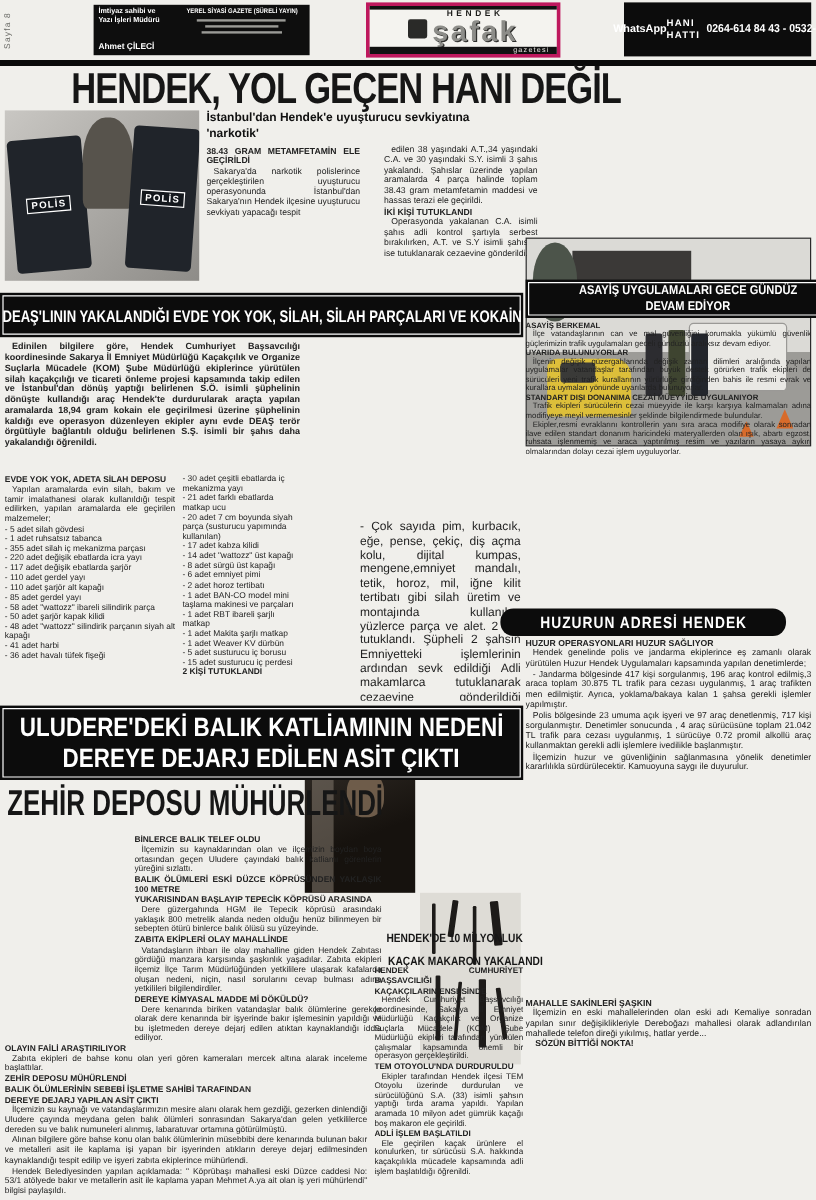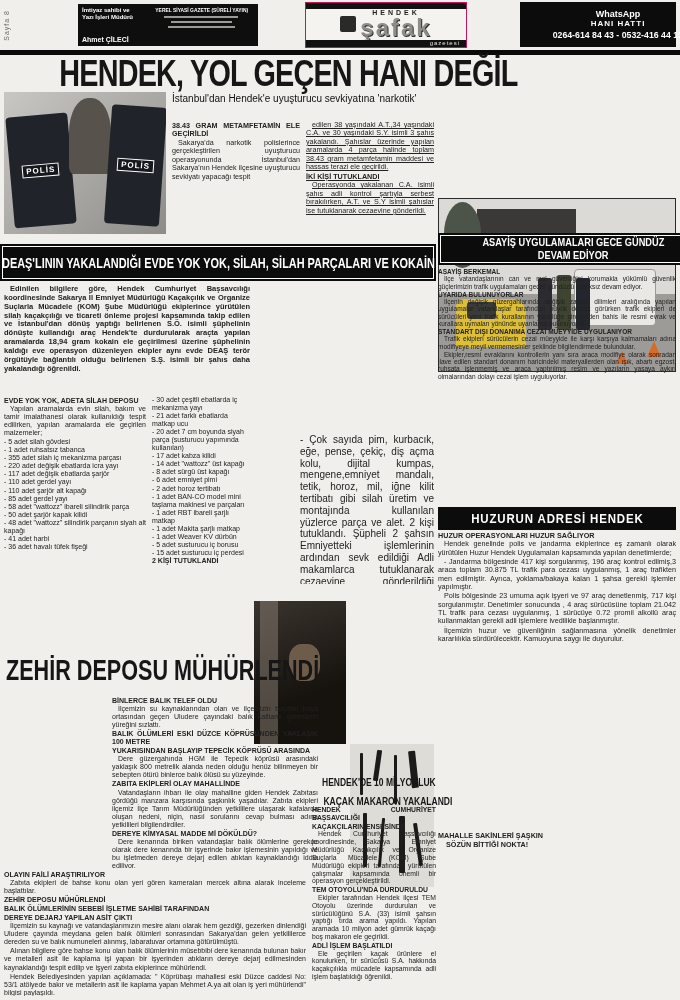--- a/index.html
+++ b/index.html
@@ -11,33 +11,33 @@
   .page-label{left:3px;top:10px;writing-mode:vertical-rl;transform:rotate(180deg);
               font-size:7px;color:#6a6a66;letter-spacing:1px;}
   .imprint{left:78px;top:4px;width:180px;height:42px;background:#0e0e0e;color:#fff;
            display:flex;padding:3px 4px;gap:4px;}
   .imp-left{width:78px;display:flex;flex-direction:column;justify-content:space-between;}
   .imp-role{font-size:6px;font-weight:bold;line-height:1.15;}
   .imp-name{font-size:7px;font-weight:bold;margin-top:2px;}
   .imp-right{flex:1;display:flex;flex-direction:column;align-items:center;}
   .imp-type{font-size:5.6px;font-weight:bold;white-space:nowrap;transform:scaleX(.88);transform-origin:center;}
   .imp-bar{height:2px;background:#9a9a96;margin-top:3px;}
-  .logo-box{left:305px;top:2px;width:162px;height:46px;background:#f4f3ef;border:1px solid #be185d;
+  .logo-box{left:305px;top:2px;width:162px;height:46px;background:#f4f3ef;border:3px solid #be185d;
             display:flex;flex-direction:column;}
   .logo-topbar{height:6px;background:#111;}
   .logo-main{flex:1;display:flex;align-items:center;justify-content:center;gap:4px;}
   .logo-icon{width:16px;height:16px;background:#2a2a28;border-radius:2px;}
   .logo-stack{display:flex;flex-direction:column;align-items:center;line-height:1;}
   .logo-city{font-size:7px;font-weight:bold;letter-spacing:3px;color:#1c1c1a;}
   .logo-title{font-size:24px;font-weight:bold;letter-spacing:2px;color:#8d8d89;
               text-shadow:1px 1px 0 #2e2e2c;}
   .logo-bottombar{height:8px;background:#111;display:flex;justify-content:flex-end;align-items:center;padding-right:6px;}
   .logo-sub{font-size:6px;color:#e8e7e3;letter-spacing:1px;}
   .contact{left:520px;top:2px;width:156px;height:45px;background:#0c0c0c;color:#fff;
-           display:flex;flex-direction:column;align-items:center;justify-content:center;line-height:1.2;padding-left:40px;}
+           display:flex;flex-direction:row;align-items:center;justify-content:center;line-height:1.2;padding-left:40px;}
   .wa1{font-size:9px;font-weight:bold;}
   .wa2{font-size:8px;font-weight:bold;letter-spacing:1px;}
   .wa3{font-size:9.5px;font-weight:bold;white-space:nowrap;transform:scaleX(.92);}
   .masthead-rule{left:0;top:50px;width:680px;height:5px;background:#0a0a0a;}
 
   
   .cond{font-weight:bold;white-space:nowrap;display:inline-block;}
   .btxt{text-align:justify;color:#222;overflow:hidden;}
   .btxt p{margin:0 0 1px;text-indent:6px;}
   .btxt .nh{font-weight:bold;text-indent:0;margin:1px 0 0;}
@@ -46,21 +46,21 @@
   .photo{overflow:hidden;position:relative;}
   .photo *{position:absolute;}
 
   
   .a1-headline{left:2px;top:53px;width:432px;text-align:center;overflow:visible;}
   .a1-headline span{font-size:36px;font-weight:bold;letter-spacing:-1px;transform:scaleX(.8);}
   .a1-photo{left:4px;top:92px;width:162px;height:142px;background:linear-gradient(135deg,#c9c7c3,#8e8c88);}
   .vest{background:#20242a;border-radius:4px;display:flex;align-items:center;justify-content:center;}
   .vest-label{position:static!important;color:#fff;font-size:8px;font-weight:bold;border:1px solid #fff;
               padding:1px 3px;letter-spacing:1px;background:#14181d;}
-  .a1-sub{left:172px;top:92px;width:262px;font-size:10px;font-weight:normal;line-height:1.3;color:#101010;}
+  .a1-sub{left:172px;top:92px;width:262px;font-size:10px;font-weight:bold;line-height:1.3;color:#101010;}
   .a1-col{top:121px;width:128px;height:114px;font-size:7.2px;line-height:1.18;}
   .a1-rightphoto{left:438px;top:56px;width:238px;height:174px;border:1px solid #2a2a2a;
                  background:linear-gradient(#dbdad6 0 55%,#9c9b97 55% 100%);}
 
   
   .as-banner{left:438px;top:233px;width:270px;height:32px;box-shadow:inset 0 0 0 2px #0c0c0c, inset 0 0 0 3px #fff;}
   .as-banner span{font-size:10.5px;transform:scaleX(.88);line-height:1.25;}
   .as-body{left:438px;top:267px;width:238px;height:122px;font-size:6.5px;line-height:1.12;}
 
   
@@ -79,21 +79,21 @@
   .ul-banner span{font-size:22px;transform:scaleX(.85);line-height:1.2;}
   .ul-headline{left:6px;top:653px;width:300px;overflow:visible;}
   .ul-headline span{font-size:30px;font-weight:bold;transform:scaleX(.72);transform-origin:left;}
   .ul-body{left:112px;top:696px;width:206px;height:172px;font-size:7px;line-height:1.15;}
   .ul-body2{left:4px;top:870px;width:302px;height:126px;font-size:7px;line-height:1.15;}
 
   
   .mk-headline{left:312px;top:771px;width:124px;text-align:center;line-height:1.2;}
   .mk-headline span{font-size:10px;transform:scaleX(.85);font-weight:bold;}
   .mk-body{left:312px;top:805px;width:124px;height:192px;font-size:6.8px;line-height:1.15;}
-  .hz-banner{left:438px;top:507px;width:238px;height:23px;}
+  .hz-banner{left:417px;top:507px;width:238px;height:23px;border-radius:11px;}
   .hz-banner span{font-size:13.5px;transform:scaleX(.85);letter-spacing:1px;}
   .hz-body{left:438px;top:531px;width:238px;height:160px;font-size:7.2px;line-height:1.16;}
   .nk-headline{left:438px;top:812px;width:238px;text-align:center;overflow:visible;}
   .nk-headline span{font-size:13px;font-weight:bold;transform:scaleX(.9);letter-spacing:.5px;}
   .nk-body{left:438px;top:831px;width:238px;height:56px;font-size:7.2px;line-height:1.16;}
 </style>
 </head>
 <body>
 
 <div class="page">
@@ -153,21 +153,21 @@
   </div>
 
   <div class="abs a1-sub">
     <div>İstanbul'dan Hendek'e uyuşturucu sevkiyatına 'narkotik'</div>
   </div>
 
   <div class="abs btxt a1-col" style="left:172px;">
     <p class="nh">38.43 GRAM METAMFETAMİN ELE GEÇİRİLDİ</p>
     <p>Sakarya'da narkotik polislerince gerçekleştirilen uyuşturucu operasyonunda İstanbul'dan Sakarya'nın Hendek ilçesine uyuşturucu sevkiyatı yapacağı tespit</p>
   </div>
-  <div class="abs btxt a1-col" style="left:306px;text-decoration:underline;">
+  <div class="abs btxt a1-col" style="left:320px;">
     <p>edilen 38 yaşındaki A.T.,34 yaşındaki C.A. ve 30 yaşındaki S.Y. isimli 3 şahıs yakalandı. Şahıslar üzerinde yapılan aramalarda 4 parça halinde toplam 38.43 gram metamfetamin maddesi ve hassas terazi ele geçirildi.</p>
     <p class="nh">İKİ KİŞİ TUTUKLANDI</p>
     <p>Operasyonda yakalanan C.A. isimli şahıs adli kontrol şartıyla serbest bırakılırken, A.T. ve S.Y isimli şahıslar ise tutuklanarak cezaevine gönderildi.</p>
   </div>
 
   <div class="abs photo a1-rightphoto">
     <div style="left:16%;top:6%;width:42%;height:20%;background:#3b3937;"></div>
     <div style="left:2%;top:2%;width:16%;height:38%;background:#4c544a;border-radius:50%;"></div>
     <div style="left:7%;bottom:14%;width:30%;height:28%;background:#ddbf3a;border-radius:8px 14px 3px 3px;"></div>
     <div style="left:12%;bottom:30%;width:12%;height:10%;background:#3a3a38;border-radius:3px;"></div>
@@ -250,20 +250,24 @@
     <p class="li">- 1 adet Weaver KV dürbün</p>
     <p class="li">- 5 adet susturucu iç borusu</p>
     <p class="li">- 15 adet susturucu iç perdesi</p>
     <p class="li nh">2 KİŞİ TUTUKLANDI</p>
   </div>
 
   <div class="abs btxt deas-col3">
     <p style="text-indent:0;">- Çok sayıda pim, kurbacık, eğe, pense, çekiç, diş açma kolu, dijital kumpas, mengene,emniyet mandalı, tetik, horoz, mil, iğne kilit tertibatı gibi silah üretim ve montajında kullanılan yüzlerce parça ve alet. 2 kişi tutuklandı. Şüpheli 2 şahsın Emniyetteki işlemlerinin ardından sevk edildiği Adli makamlarca tutuklanarak cezaevine gönderildiği öğrenilirken, operasyonun hem uyuşturucu ticaretini hem de DEAŞ bağlantılı silah imalatının ortaya çıkarıldığı önemli bir operasyon olarak değerlendirildi.</p>
   </div>
 
+  <div class="abs banner ul-banner">
+    <span class="cond">ULUDERE'DEKİ BALIK KATLİAMININ NEDENİ</span>
+    <span class="cond">DEREYE DEJARJ EDİLEN ASİT ÇIKTI</span>
+  </div>
 
   <div class="abs ul-headline">
     <span class="cond">ZEHİR DEPOSU MÜHÜRLENDİ</span>
   </div>
 
   <div class="abs btxt ul-body">
     <p class="nh">BİNLERCE BALIK TELEF OLDU</p>
     <p>İlçemizin su kaynaklarından olan ve ilçemizin boydan boya ortasından geçen Uludere çayındaki balık katliamı görenlerin yüreğini sızlattı.</p>
     <p class="nh">BALIK ÖLÜMLERİ ESKİ DÜZCE KÖPRÜSÜNDEN YAKLAŞIK 100 METRE</p>
     <p class="nh">YUKARISINDAN  BAŞLAYIP  TEPECİK KÖPRÜSÜ ARASINDA</p>
@@ -307,16 +311,17 @@
     <p class="nh">HUZUR OPERASYONLARI HUZUR SAĞLIYOR</p>
     <p>Hendek genelinde polis ve jandarma ekiplerince eş zamanlı  olarak yürütülen Huzur Hendek Uygulamaları kapsamında yapılan denetimlerde;</p>
     <p>- Jandarma bölgesinde 417 kişi sorgulanmış, 196 araç kontrol edilmiş,3 araca toplam 30.875  TL trafik para cezası uygulanmış, 1 araç trafikten men edilmiştir. Ayrıca, yoklama/bakaya kalan 1 şahsa gerekli işlemler yapılmıştır.</p>
     <p>Polis bölgesinde 23 umuma açık işyeri ve 97 araç denetlenmiş, 717 kişi sorgulanmıştır. Denetimler sonucunda , 4 araç sürücüsüne toplam 21.042 TL trafik para cezası uygulanmış, 1 sürücüye 0.72 promil alkollü araç kullanmaktan gerekli adli işlemlere ivedilikle başlanmıştır.</p>
     <p>İlçemizin huzur ve güvenliğinin sağlanmasına yönelik denetimler kararlılıkla sürdürülecektir. Kamuoyuna saygı ile duyurulur.</p>
   </div>
 
 
   <div class="abs btxt nk-body">
     <p class="nh">MAHALLE SAKİNLERİ ŞAŞKIN</p>
+    <p>İlçemizin en eski mahallelerinden olan eski adı Kemaliye sonradan yapılan sınır değişiklikleriyle Dereboğazı mahallesi olarak  adlandırılan mahallede telefon direği yıkılmış, hatlar yerde...</p>
     <p class="nh" style="text-indent:8px;">SÖZÜN BİTTİĞİ NOKTA!</p>
   </div>
 
 </div>
 
 </body></html>

